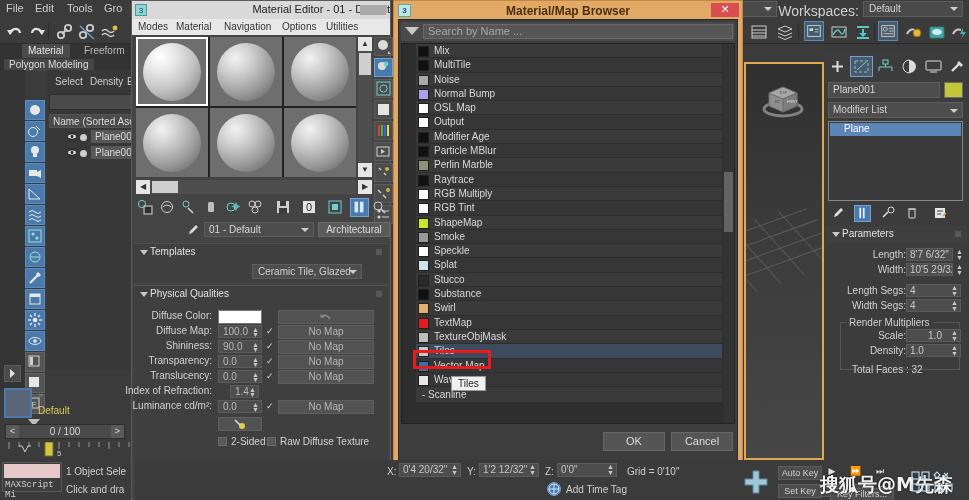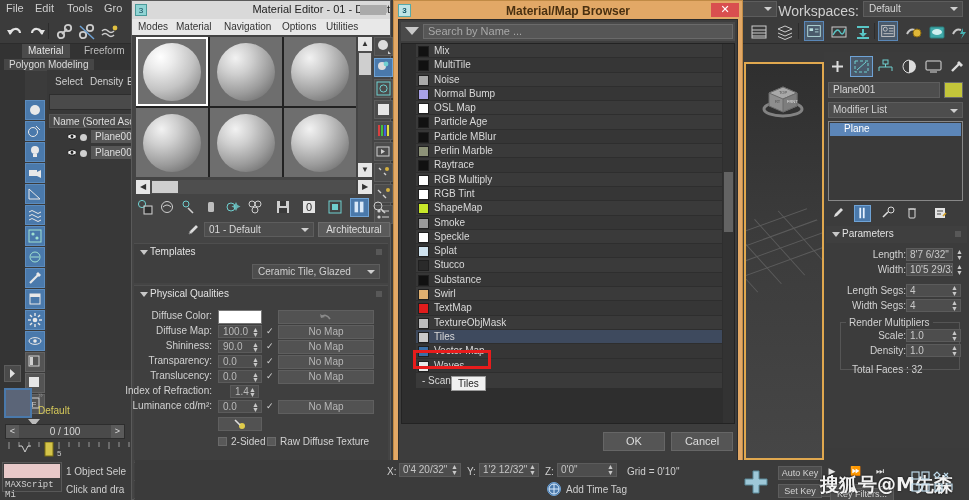--- a/index.html
+++ b/index.html
@@ -634,21 +634,21 @@
         </div>
         <div class="archbtn">Architectural</div>
       </div>
 
       <div class="rollout" style="top:208px;height:40px;">
         <div class="rollhdr">
           <i class="tri"></i>
           <span>Templates</span>
           <i class="pin"></i>
         </div>
-        <div class="tmplsel" style="left:118px;top:20px;width:128px;">
+        <div class="tmplsel" style="left:118px;top:20px;width:110px;">
           <span>Ceramic Tile, Glazed</span>
           <i class="cv"></i>
         </div>
       </div>
 
       <div class="rollout" style="top:250px;height:175px;">
         <div class="rollhdr">
           <i class="tri"></i>
           <span>Physical Qualities</span>
           <i class="pin"></i>
@@ -771,23 +771,27 @@
               <span class="tx">Noise</span>
             </div>
             <div class="lrow alt">
               <span class="sw" style="background: rgb(169, 162, 232);"></span>
               <span class="tx">Normal Bump</span>
             </div>
             <div class="lrow">
               <span class="sw" style="background: rgb(255, 255, 255);"></span>
               <span class="tx">OSL Map</span>
             </div>
+            <div class="lrow alt">
+              <span class="sw" style="background: rgb(255, 255, 255);"></span>
+              <span class="tx">Output</span>
+            </div>
             <div class="lrow">
               <span class="sw" style="background: rgb(17, 17, 17);"></span>
-              <span class="tx">Particle Age</span>
+              <span class="tx">Modifier Age</span>
             </div>
             <div class="lrow alt">
               <span class="sw" style="background: rgb(17, 17, 17);"></span>
               <span class="tx">Particle MBlur</span>
             </div>
             <div class="lrow">
               <span class="sw" style="background: rgb(141, 146, 120);"></span>
               <span class="tx">Perlin Marble</span>
             </div>
             <div class="lrow alt">
@@ -986,21 +990,21 @@
       </div>
 
       <div class="pnamerow" style="left:4px;top:73px;width:135px;">
         <span class="plabel" style="right:59px;top:1px;">Width Segs:</span>
         <div class="pspin" style="left:76px;width:55px;"><span>4</span><i class="ud">▲<br>▼</i></div>
       </div>
 
       <div class="rmul" style="top:96px;height:48px;"></div>
       <div class="rmultitle" style="top:91px;">Render Multipliers</div>
 
-      <div class="pnamerow" style="left:4px;top:103px;width:135px;">
+      <div class="pnamerow" style="left:4px;top:103px;width:135px;text-align:center;">
         <span class="plabel" style="right:59px;top:1px;">Scale:</span>
         <div class="pspin" style="left:76px;width:55px;"><span>1.0</span><i class="ud">▲<br>▼</i></div>
       </div>
 
       <div class="pnamerow" style="left:4px;top:118px;width:135px;">
         <span class="plabel" style="right:59px;top:1px;">Density:</span>
         <div class="pspin" style="left:76px;width:55px;"><span>1.0</span><i class="ud">▲<br>▼</i></div>
       </div>
 
       <div style="position:absolute;left:26px;top:138px;font-size:10px;color:#d2d2d2;">Total Faces : 32</div>

